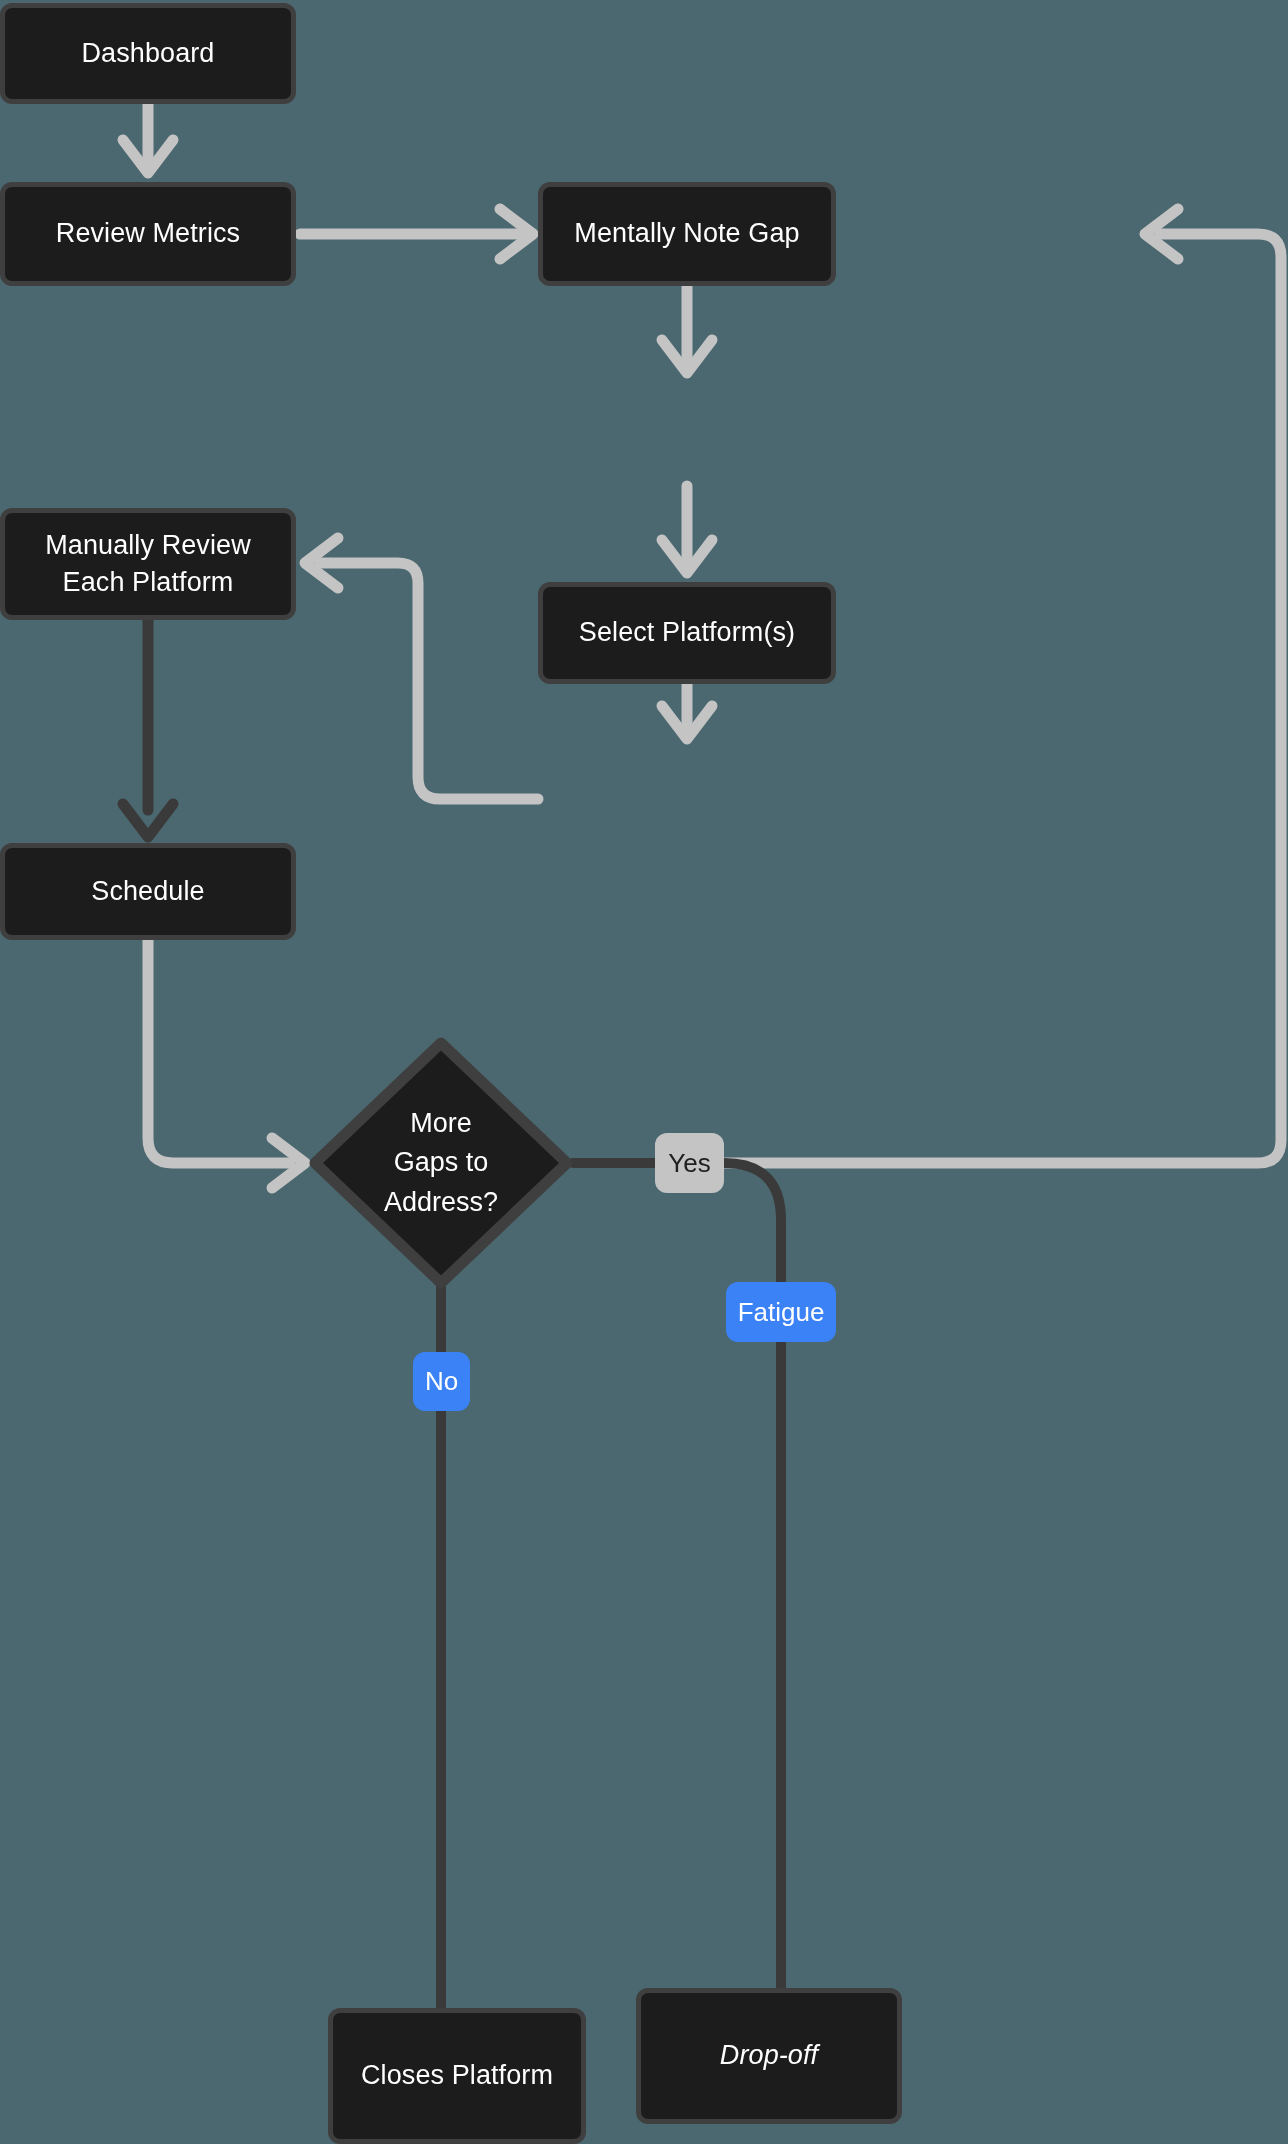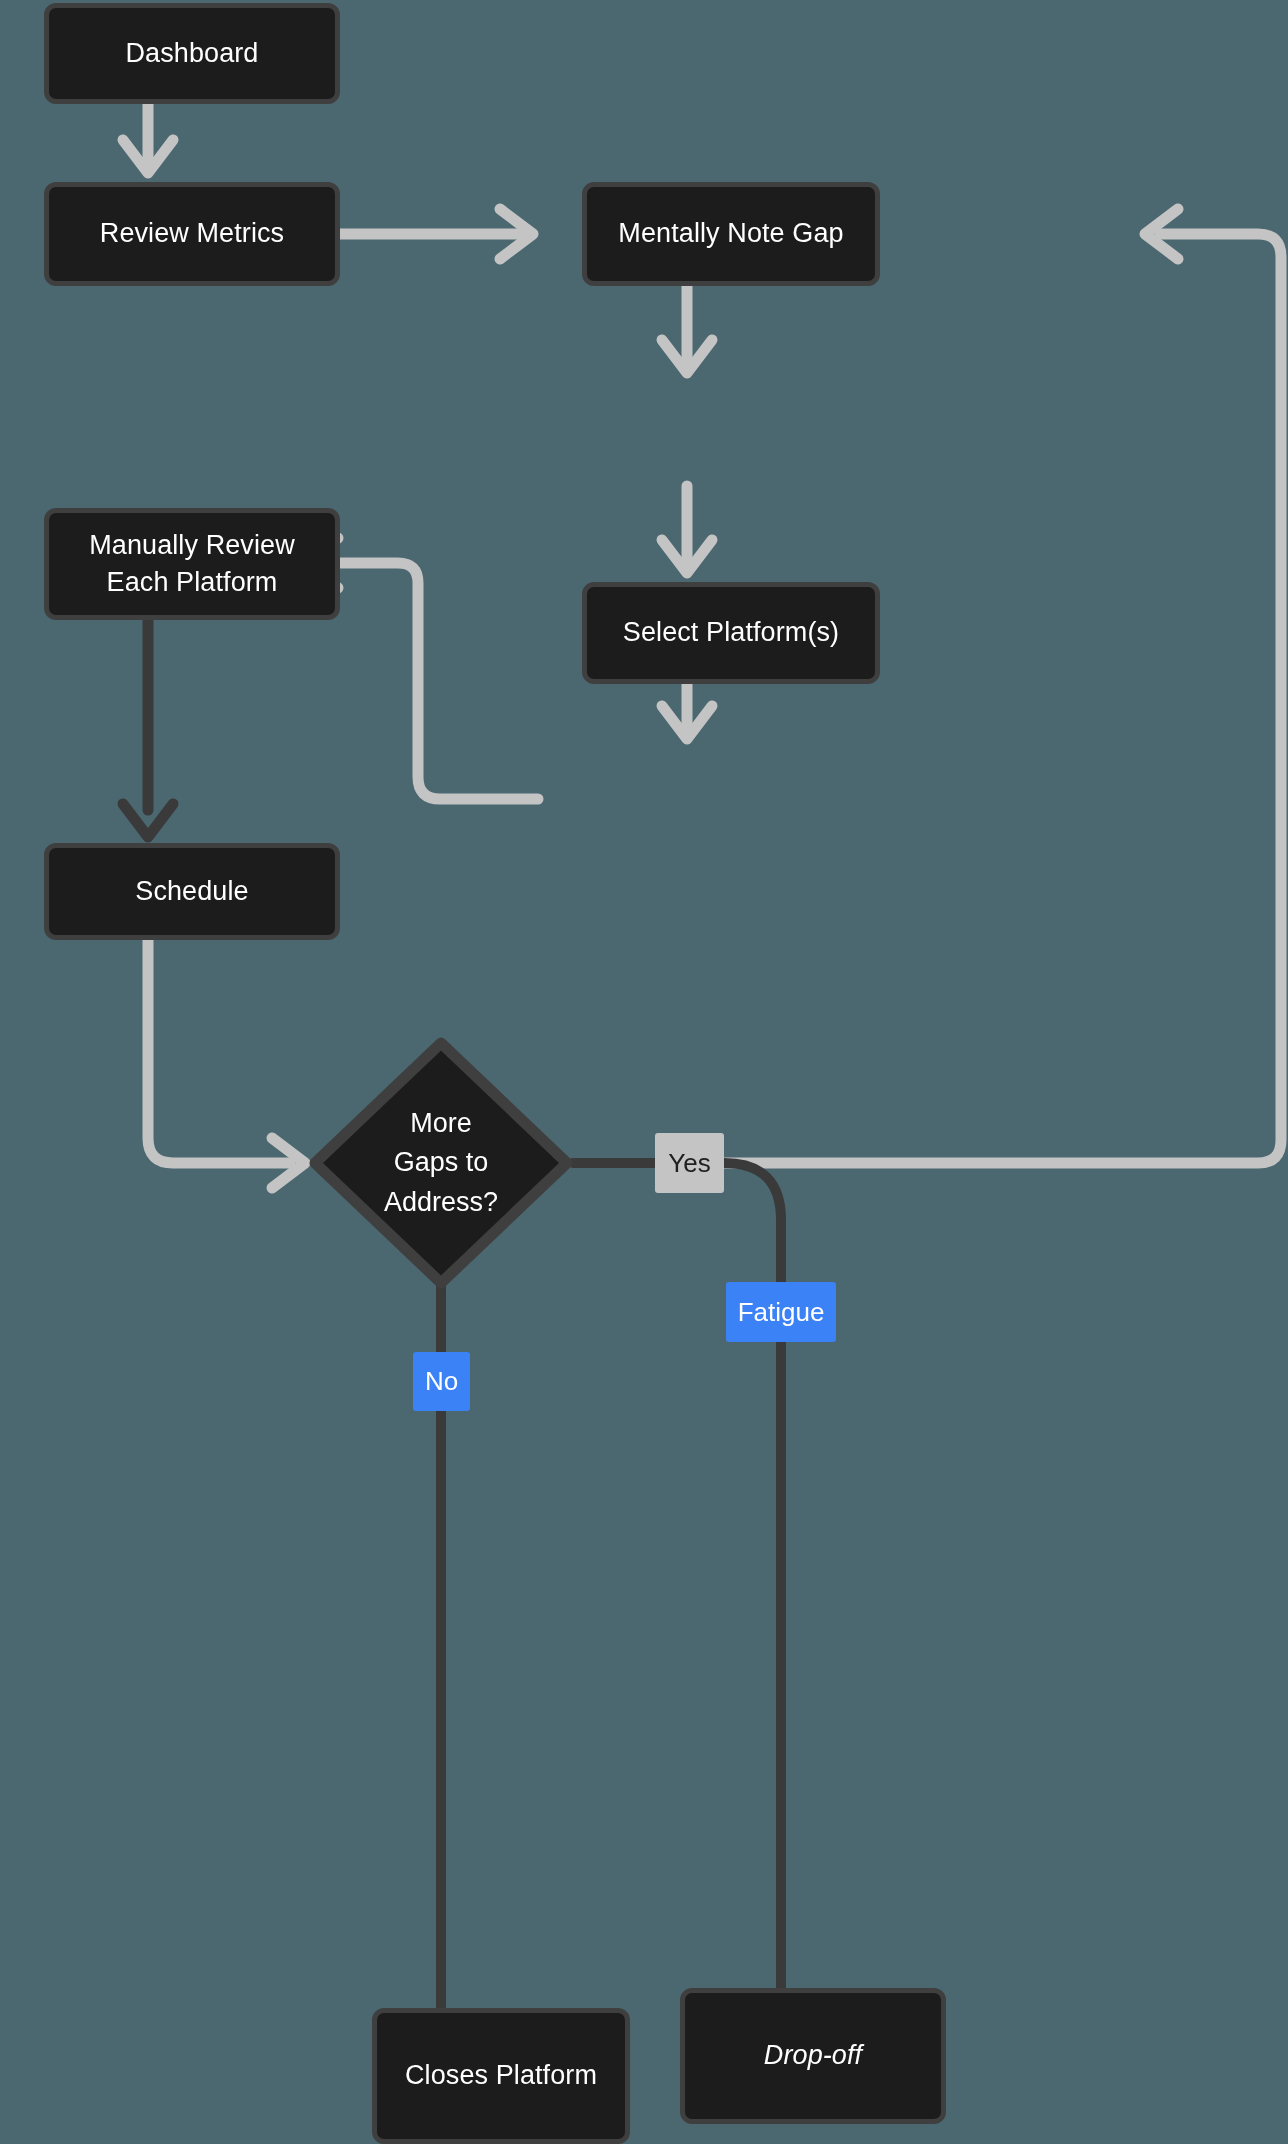--- a/index.html
+++ b/index.html
@@ -30,21 +30,20 @@
     border-radius: 12px;
     color: #ffffff;
     display: flex;
     align-items: center;
     justify-content: center;
     text-align: center;
     font-size: 27px;
     line-height: 1.38;
     padding: 4px 10px;
     letter-spacing: 0.1px;
-    margin-left: 44px;
   }
   .diamond-wrap {
     position: absolute;
   }
   .diamond-shape {
     position: absolute;
     inset: 0;
   }
   .diamond-label {
     position: absolute;
@@ -59,21 +58,21 @@
     text-align: center;
     pointer-events: none;
   }
   .edge-label {
     position: absolute;
     box-sizing: border-box;
     display: flex;
     align-items: center;
     justify-content: center;
     font-size: 26px;
-    border-radius: 3px;
+    border-radius: 12px;
     padding: 6px 11px;
     white-space: nowrap;
   }
   .edge-label.dark {
     background: #3b82f6;
     color: #ffffff;
   }
   .edge-label.light {
     background: #c4c4c4;
     color: #202020;

